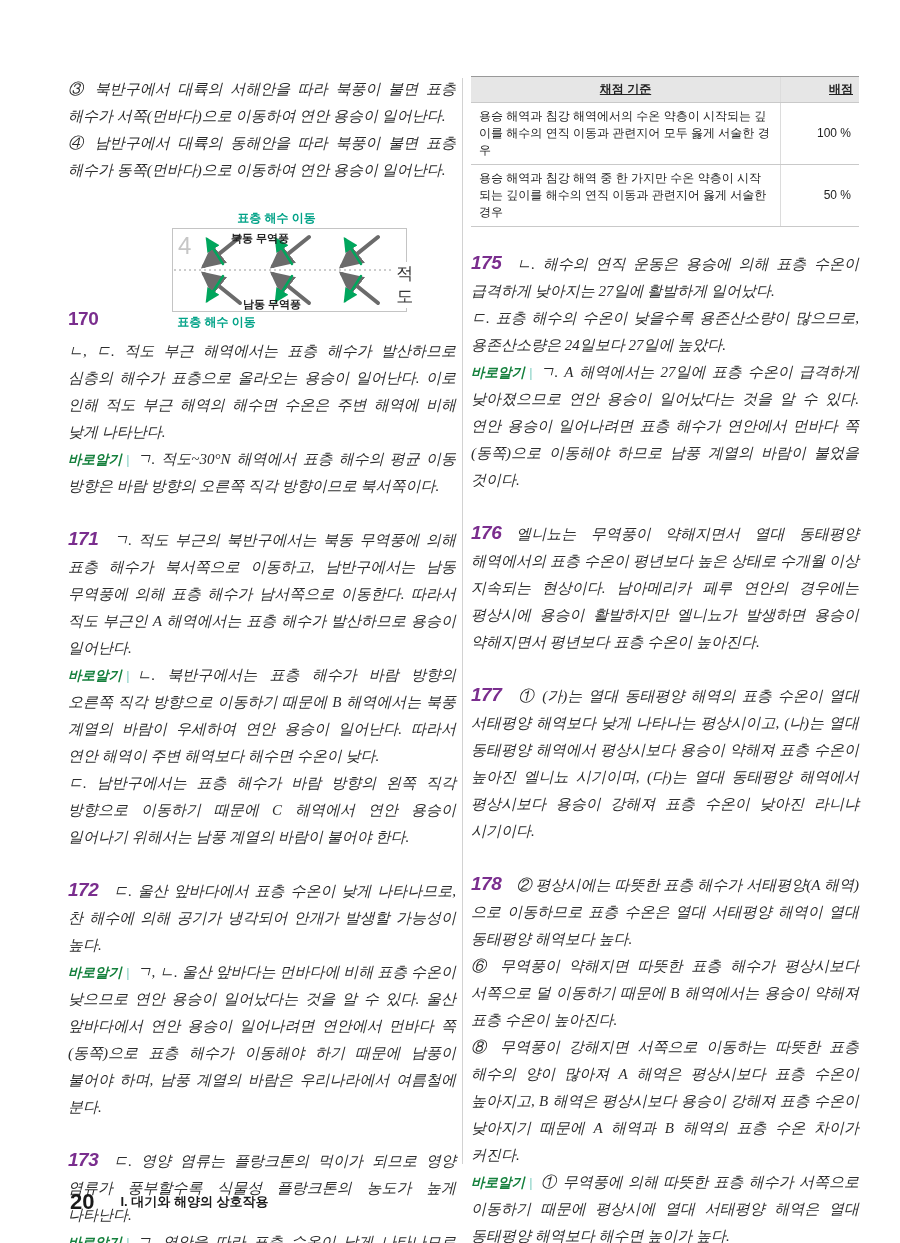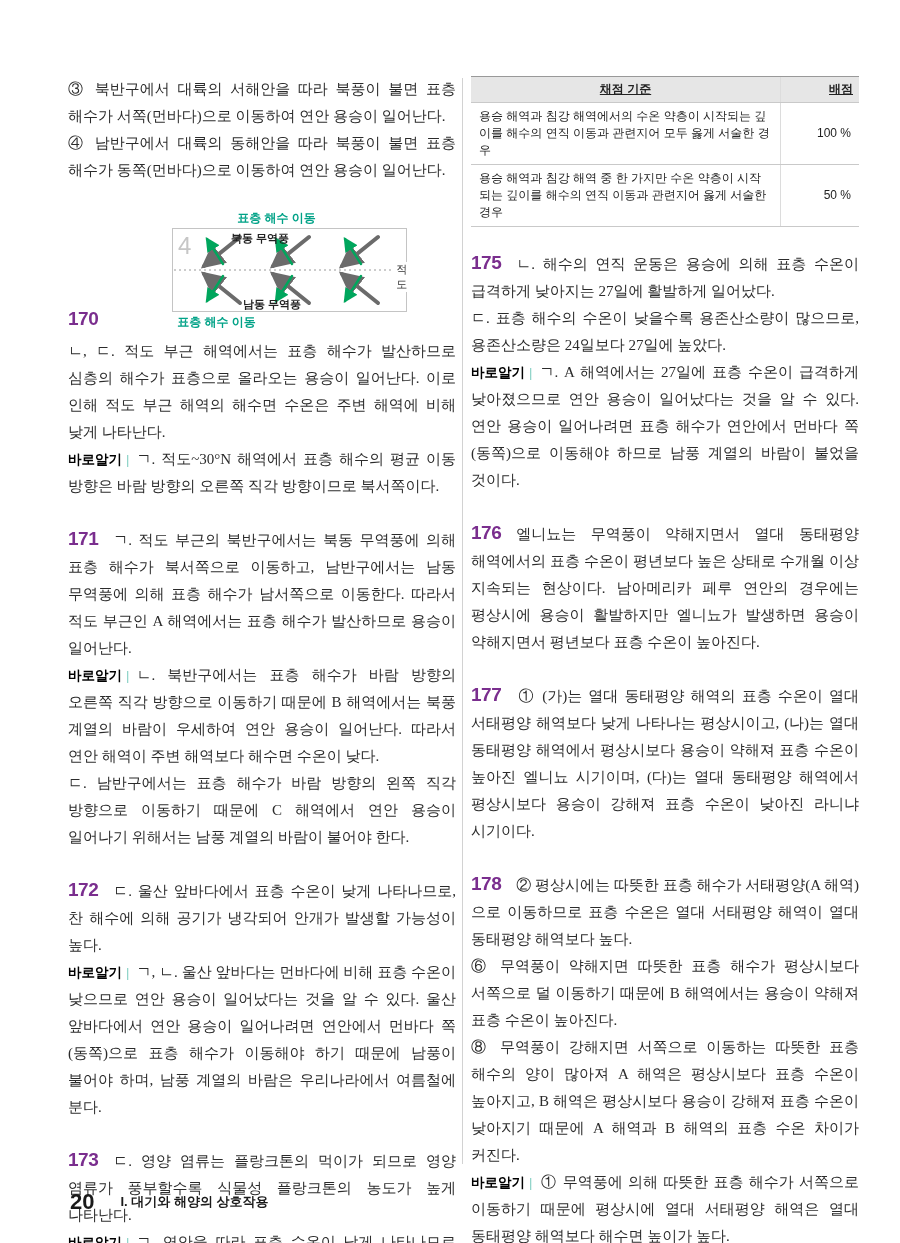--- a/index.html
+++ b/index.html
@@ -4,41 +4,41 @@
 <style>
   html,body{margin:0;padding:0;background:#ffffff;}
   .page{position:relative;width:900px;height:1243px;background:#fff;overflow:hidden;
         font-family:"Liberation Serif","DejaVu Serif",serif;color:#2b2b2b;}
   .columns{position:absolute;left:68px;top:76px;width:792px;}
   .col{position:absolute;top:0;width:388px;}
   .col-left{left:0;}
   .col-right{left:403px;}
   .divider{position:absolute;left:394px;top:2px;width:1px;height:1086px;background:#d2d2d2;}
 
-  p.body{margin:0;font-size:15px;line-height:27px;text-align:justify;word-break:keep-all;}
+  p.body{margin:0;font-size:15px;line-height:27px;text-align:justify;word-break:keep-all;font-style:italic;}
   .answer{margin-bottom:25px;}
   .intro{margin-bottom:26px;}
   .qnum{font-family:"Liberation Sans","DejaVu Sans",sans-serif;font-weight:bold;
         font-size:19px;color:#7a2e8e;letter-spacing:-0.5px;padding-right:15px;}
   .baro{font-family:"Liberation Sans","DejaVu Sans",sans-serif;font-weight:bold;
-        font-size:13.5px;color:#000000;}
+        font-size:13.5px;color:#15803d;}
   .baro-sep{color:#82cfc2;font-family:"Liberation Sans",sans-serif;font-weight:400;
         margin:0 7px 0 4px;font-size:13px;}
 
   
   .qrow{display:flex;align-items:flex-end;margin-bottom:8px;}
   .fig{margin-left:59px;}
   .fig-label{font-family:"Liberation Sans","DejaVu Sans",sans-serif;font-weight:bold;
         font-size:12px;color:#00a287;line-height:16px;}
   .fig-label.top{margin:0 0 2px 65px;}
   .fig-label.bottom{margin:2px 0 0 5px;}
   .fig-boxwrap{position:relative;width:235px;}
   .fig-boxwrap svg{display:block;}
   .fig-eq{position:absolute;left:222px;top:34px;background:#fff;padding:0 2px;
-        font-family:"Liberation Sans",sans-serif;font-size:11px;color:#333;}
+        font-family:"Liberation Sans",sans-serif;font-size:17px;color:#333;}
 
   
   table.score{width:100%;border-collapse:collapse;margin-bottom:22px;
         font-family:"Liberation Sans","DejaVu Sans",sans-serif;}
   table.score th{background:#e6e6e6;font-size:12px;font-weight:bold;color:#222;
         padding:4px 6px;border-top:1px solid #999;border-bottom:1px solid #c9c9c9;text-decoration:underline;}
   table.score td{font-size:12px;line-height:17px;color:#222;padding:5px 8px;
         border-bottom:1px solid #c9c9c9;text-align:left;}
   table.score td.pct, table.score th.pct{text-align:right;width:62px;
         border-left:1px solid #dcdcdc;}

